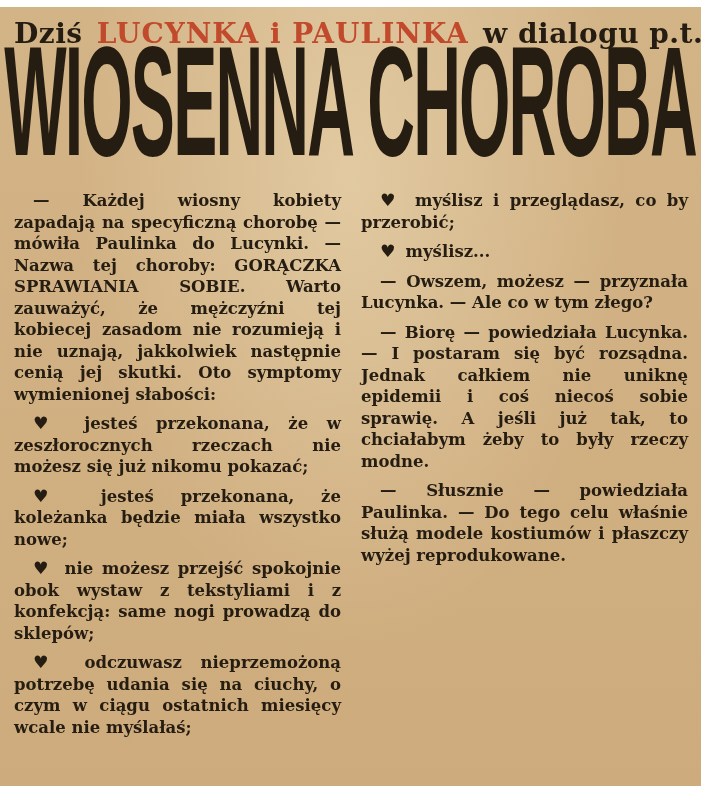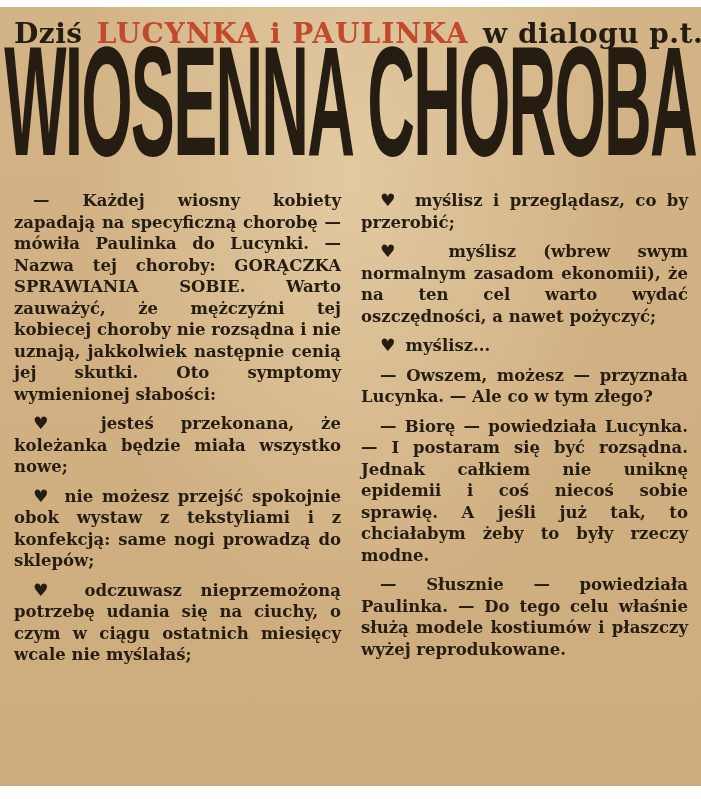--- a/index.html
+++ b/index.html
@@ -91,29 +91,29 @@
       <span class="hl">LUCYNKA i PAULINKA</span>
       <span>w dialogu p.t.</span>
     </div>
 
     <div class="title-wrap">
       <div class="big-title">WIOSENNA CHOROBA</div>
     </div>
 
     <div class="columns">
       <div class="col">
-          <p class="para">— Każdej wiosny kobiety zapadają na specyficzną chorobę — mówiła Paulinka do Lucynki. — Nazwa tej choroby: GORĄCZKA SPRAWIANIA SOBIE. Warto zauważyć, że mężczyźni tej kobiecej choroby nie rozsądna i nie uznają, jakkolwiek następnie cenią jej skutki. Oto symptomy wymienionej słabości:</p>
+          <p class="para">— Każdej wiosny kobiety zapadają na specyficzną chorobę — mówiła Paulinka do Lucynki. — Nazwa tej choroby: GORĄCZKA SPRAWIANIA SOBIE. Warto zauważyć, że mężczyźni tej kobiecej zasadom nie rozumieją i nie uznają, jakkolwiek następnie cenią jej skutki. Oto symptomy wymienionej słabości:</p>
+          <p class="para bullet"><span class="heart">♥ </span>jesteś przekonana, że w zeszłorocznych rzeczach nie możesz się już nikomu pokazać;</p>
           <p class="para bullet"><span class="heart">♥ </span>jesteś przekonana, że koleżanka będzie miała wszystko nowe;</p>
           <p class="para bullet"><span class="heart">♥ </span>nie możesz przejść spokojnie obok wystaw z tekstyliami i z konfekcją: same nogi prowadzą do sklepów;</p>
           <p class="para bullet"><span class="heart">♥ </span>odczuwasz nieprzemożoną potrzebę udania się na ciuchy, o czym w ciągu ostatnich miesięcy wcale nie myślałaś;</p>
         </div>
       <div class="col">
         <div>
             <p class="para bullet"><span class="heart">♥ </span>myślisz i przeglądasz, co by przerobić;</p>
-            <p class="para bullet"><span class="heart">♥ </span>myślisz (wbrew swym normalnym zasadom ekonomii), że na ten cel warto wydać oszczędności, a nawet pożyczyć;</p>
             <p class="para bullet"><span class="heart">♥ </span>myślisz...</p>
             <p class="para">— Owszem, możesz — przyznała Lucynka. — Ale co w tym złego?</p>
             <p class="para">— Biorę — powiedziała Lucynka. — I postaram się być rozsądna. Jednak całkiem nie uniknę epidemii i coś niecoś sobie sprawię. A jeśli już tak, to chciałabym żeby to były rzeczy modne.</p>
             <p class="para">— Słusznie — powiedziała Paulinka. — Do tego celu właśnie służą modele kostiumów i płaszczy wyżej reprodukowane.</p>
           </div>
 
       </div>
     </div>
 
   </div>

